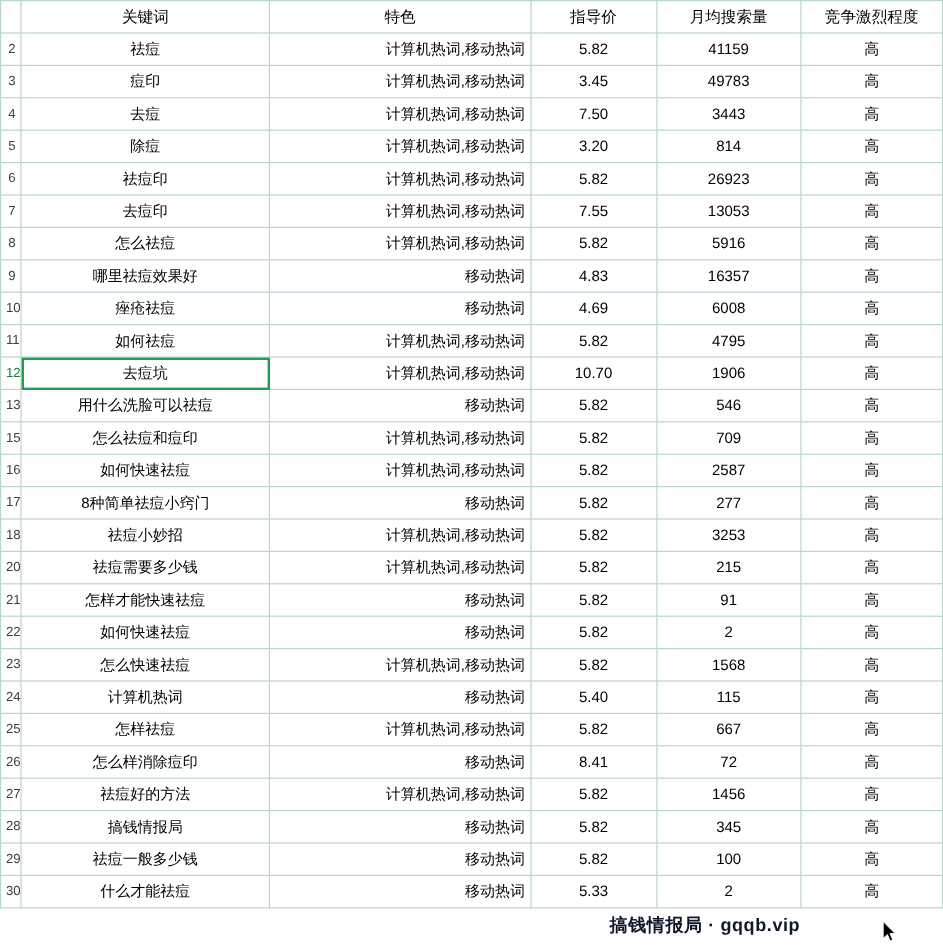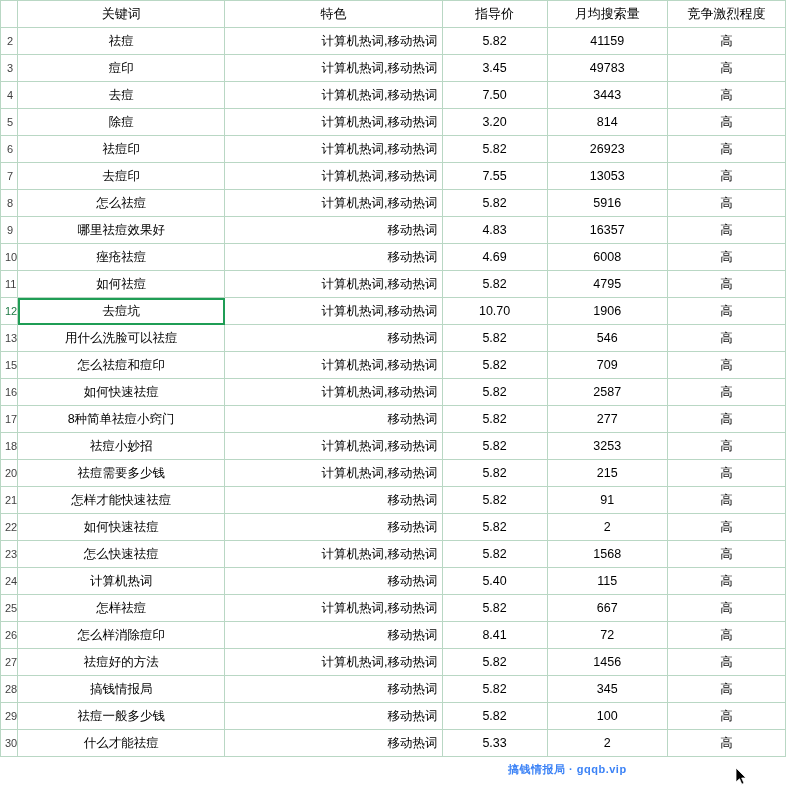--- a/index.html
+++ b/index.html
@@ -80,22 +80,22 @@
     text-align: right;
     padding-left: 5px;
   }
   td.price, td.search, td.comp {
     text-align: center;
   }
   .watermark {
     position: absolute;
     left: 508px;
     top: 762px;
-    font-size: 11px;
-    color: #3b82f6;
+    font-size: 15px;
+    color: #0f172a;
     font-weight: bold;
     letter-spacing: 0.5px;
     white-space: nowrap;
     font-family: "Liberation Sans", sans-serif;
   }
   .cursor {
     position: absolute;
     left: 736px;
     top: 768px;
     width: 12px;

